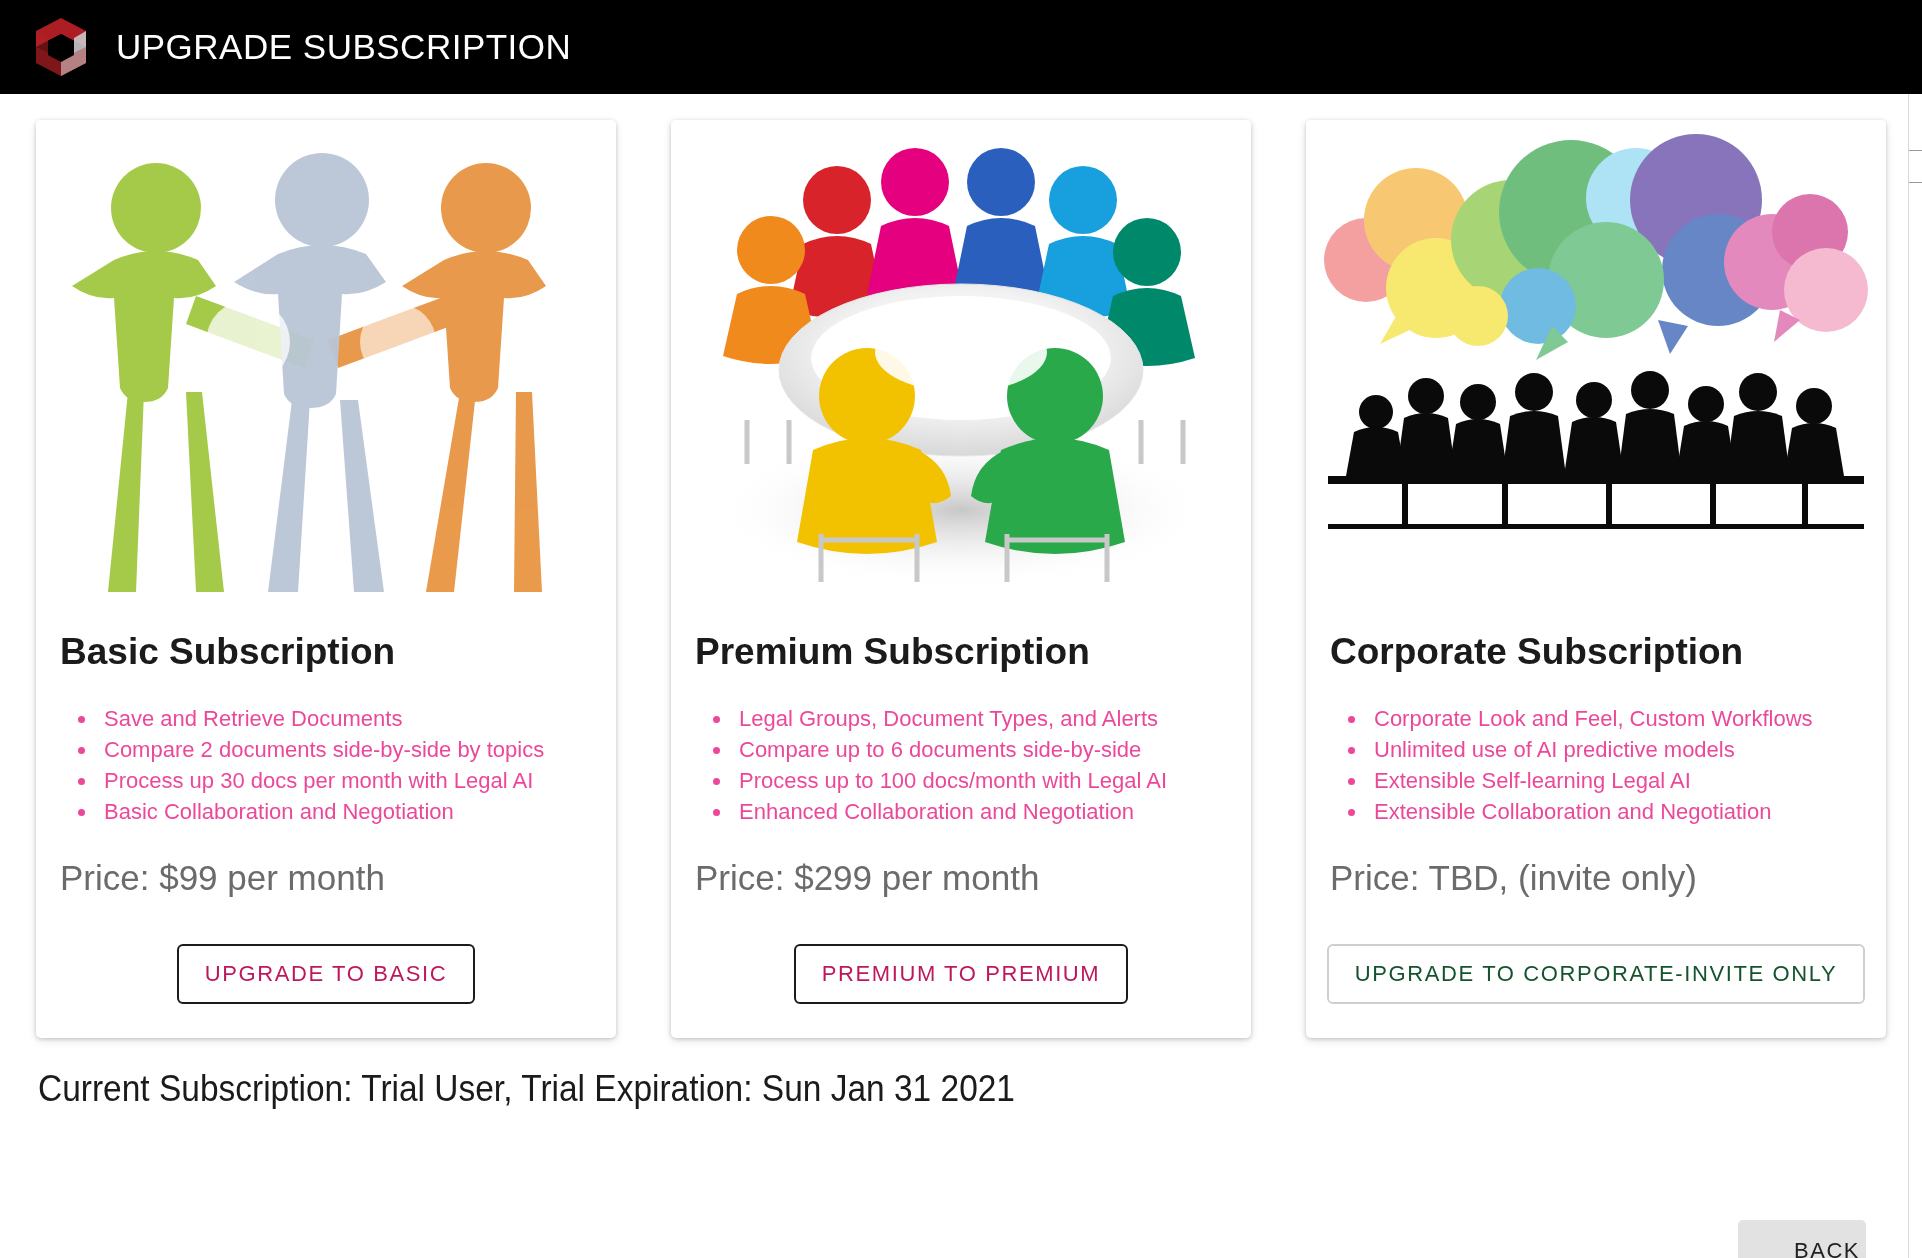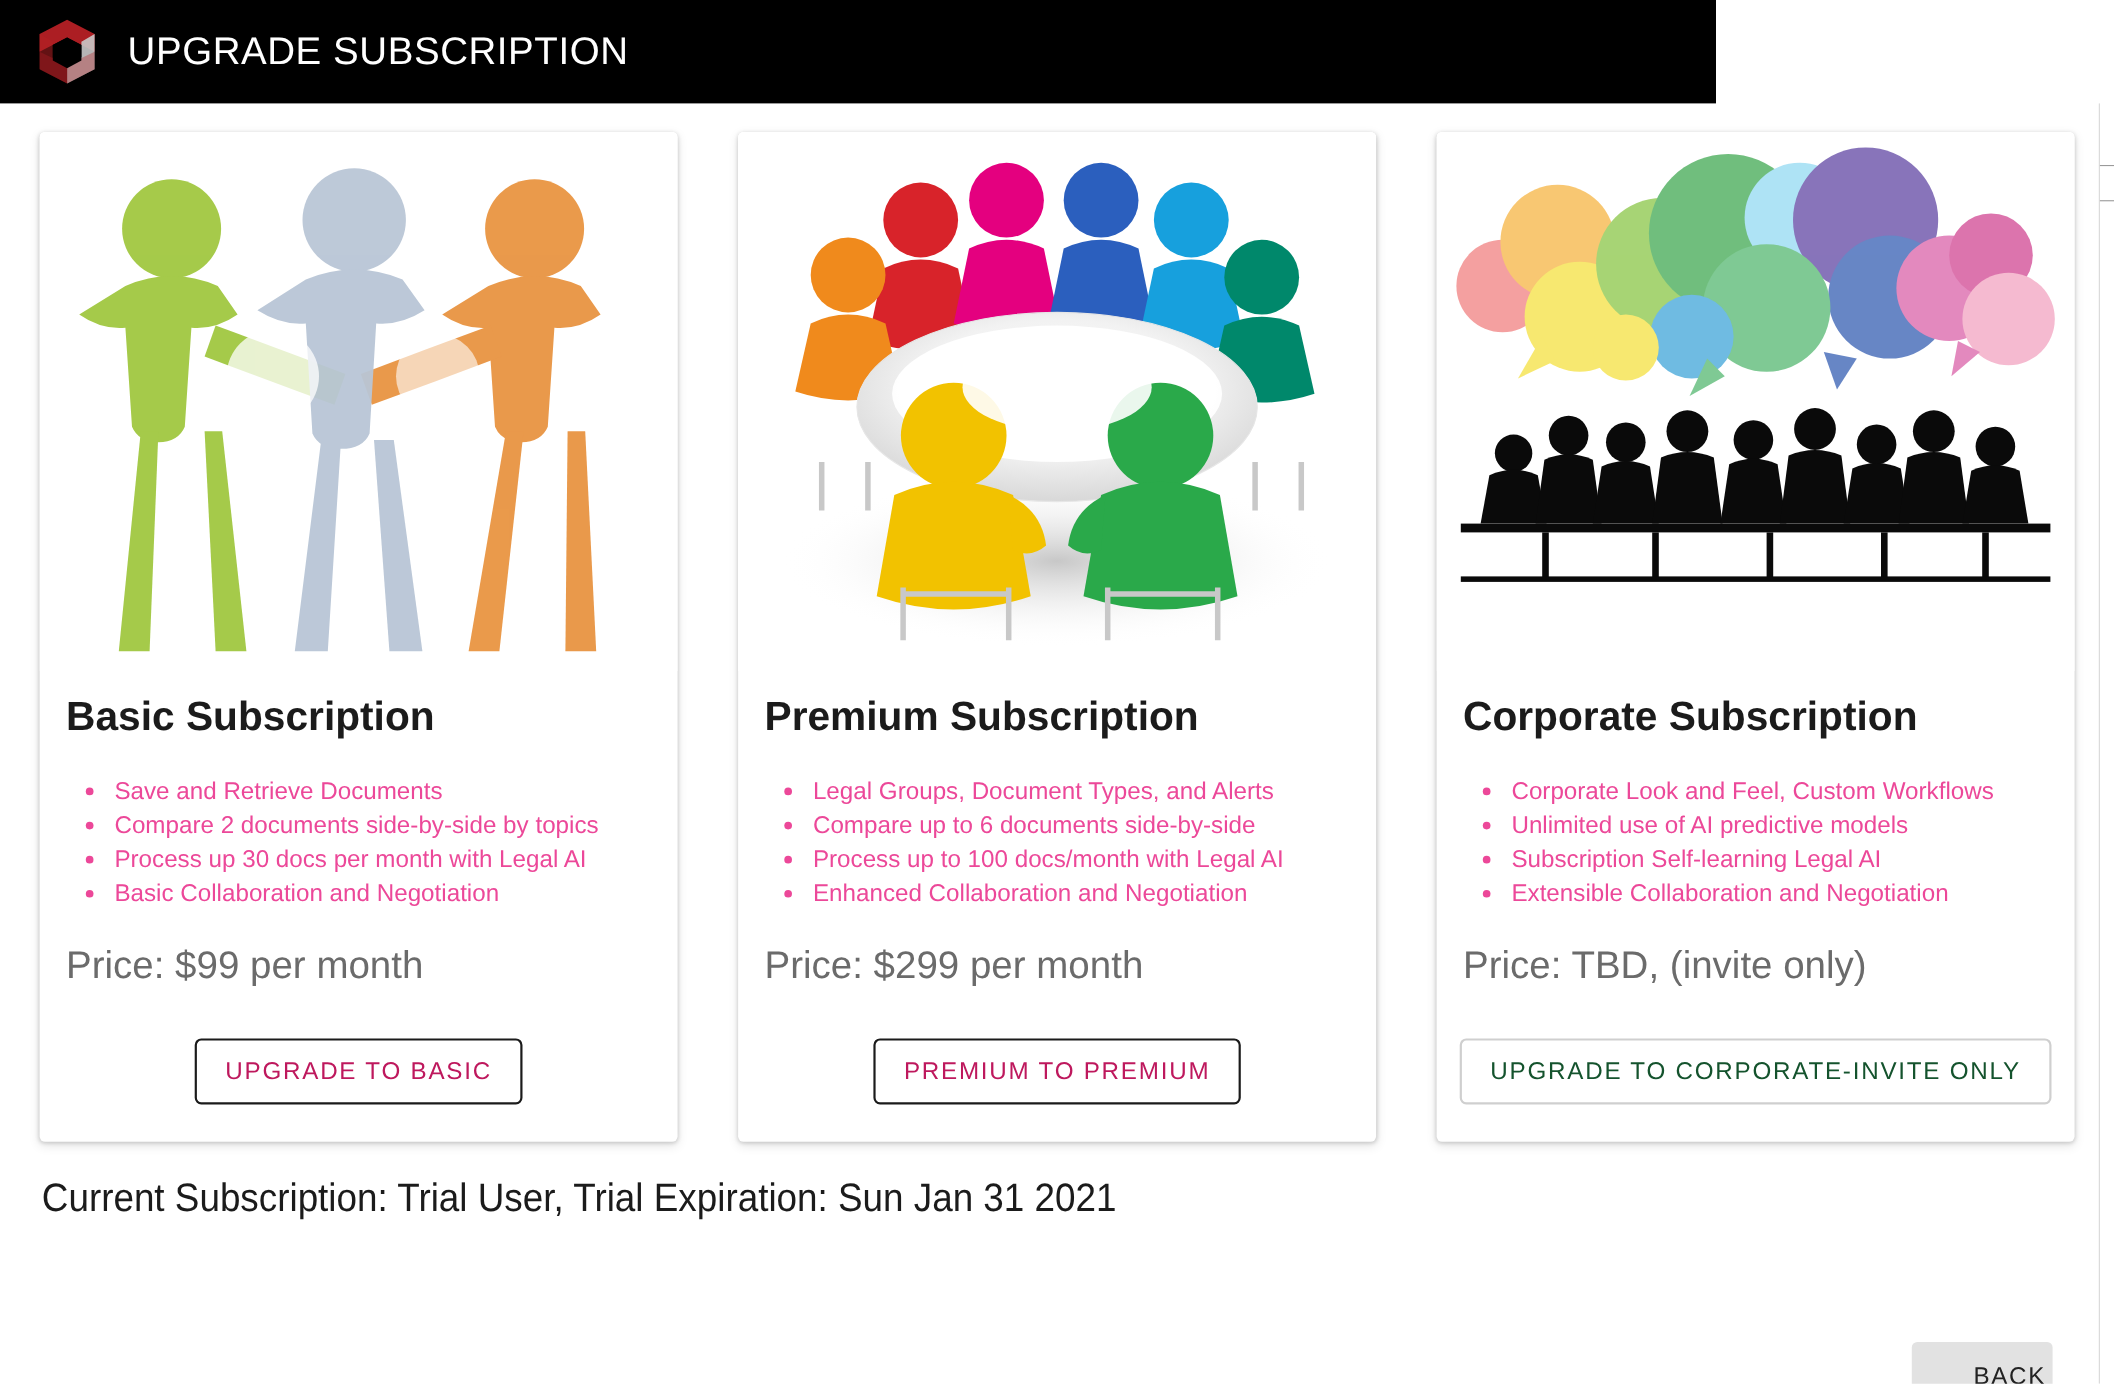--- a/index.html
+++ b/index.html
@@ -10,21 +10,21 @@
     background: #ffffff;
     font-family: "Liberation Sans", "DejaVu Sans", sans-serif;
     overflow: hidden;
     position: relative;
   }
 
   
   .appbar {
     position: absolute;
     top: 0; left: 0;
-    width: 1560px;
+    width: 1922px;
     height: 94px;
     background: #000000;
     display: flex;
     align-items: center;
     padding-left: 28px;
   }
   .logo {
     width: 66px; height: 66px;
     position: relative;
     flex: 0 0 auto;
@@ -391,21 +391,21 @@
             <path d="M428 296 q24 -10 48 0 l8 60 l-64 0 Z"></path>
         </g>
         <rect x="0" y="430" width="580" height="60" fill="#ffffff"></rect>
       </svg>
     </div>
     <div class="card-body">
       <h2 class="card-title">Corporate Subscription</h2>
       <ul class="feature-list">
         <li>Corporate Look and Feel, Custom Workflows</li>
         <li>Unlimited use of AI predictive models</li>
-        <li>Subscription Self-learning Legal AI</li>
+        <li>Extensible Self-learning Legal AI</li>
         <li>Extensible Collaboration and Negotiation</li>
       </ul>
       <p class="card-price">Price: TBD, (invite only)</p>
     </div>
     <div class="card-action">
       <button class="btn-upgrade disabled">UPGRADE TO CORPORATE-INVITE ONLY</button>
     </div>
   </div>
 
 </div>

